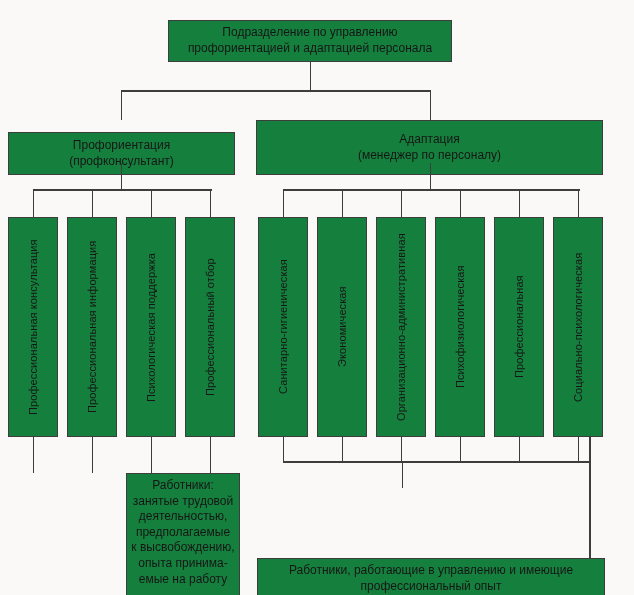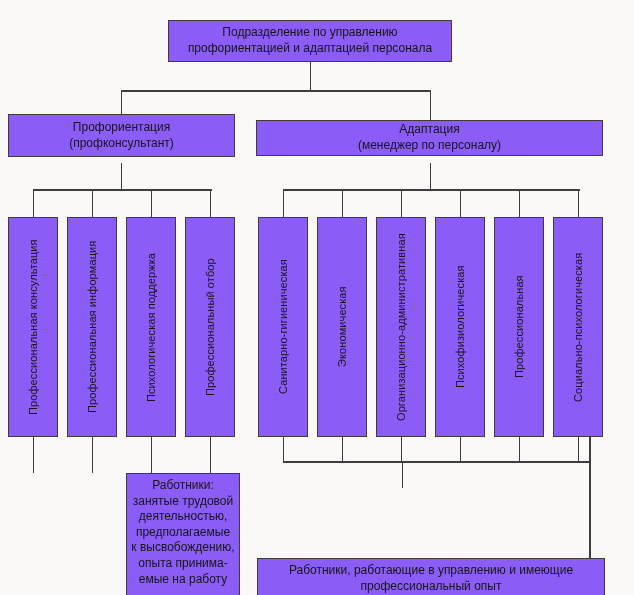--- a/index.html
+++ b/index.html
@@ -8,21 +8,21 @@
     width:634px;height:595px;
     background:#faf9f7;
     overflow:hidden;
     font-family:"Liberation Sans","DejaVu Sans",sans-serif;
     color:#161616;
   }
   .box{
     position:absolute;
     box-sizing:border-box;
     border:1.5px solid #3d3d3d;
-    background:#8b5cf6;
+    background:#15803d;
     display:flex;
     align-items:center;
     justify-content:center;
     text-align:center;
   }
   .box .lbl{
     white-space:pre-line;
     font-size:12px;
     line-height:1.3;
     padding:1px 3px;
@@ -50,25 +50,25 @@
   <div class="box" style="left:168px;top:20px;width:284px;height:42px;">
     <span class="lbl">Подразделение по управлению
 профориентацией и адаптацией персонала</span>
   </div>
 
   <div class="line" style="left:309.5px;top:62px;width:1.5px;height:29px;"></div>
   <div class="line" style="left:120.5px;top:90px;width:310px;height:1.5px;"></div>
   <div class="line" style="left:120.5px;top:90px;width:1.5px;height:30px;"></div>
   <div class="line" style="left:429.5px;top:90px;width:1.5px;height:30px;"></div>
 
-  <div class="box" style="left:8px;top:114px;width:227px;height:43px;">
+  <div class="box" style="left:8px;top:132px;width:227px;height:43px;">
     <span class="lbl">Профориентация
 (профконсультант)</span>
   </div>
-  <div class="box" style="left:256px;top:120px;width:347px;height:36px;">
+  <div class="box" style="left:256px;top:120px;width:347px;height:55px;">
     <span class="lbl">Адаптация
 (менеджер по персоналу)</span>
   </div>
 
   <div class="line" style="left:120.5px;top:163px;width:1.5px;height:27px;"></div>
   <div class="line" style="left:32.5px;top:189px;width:179px;height:1.5px;"></div>
   <div class="line" style="left:32.5px;top:189px;width:1.5px;height:28px;"></div>
   <div class="line" style="left:91.5px;top:189px;width:1.5px;height:28px;"></div>
   <div class="line" style="left:150.5px;top:189px;width:1.5px;height:28px;"></div>
   <div class="line" style="left:209.5px;top:189px;width:1.5px;height:28px;"></div>

